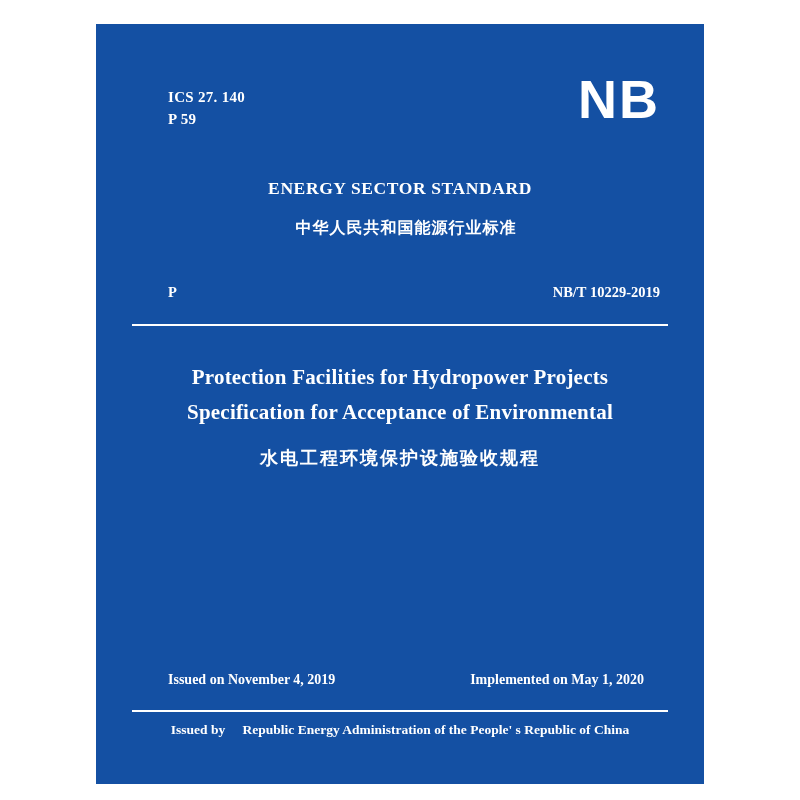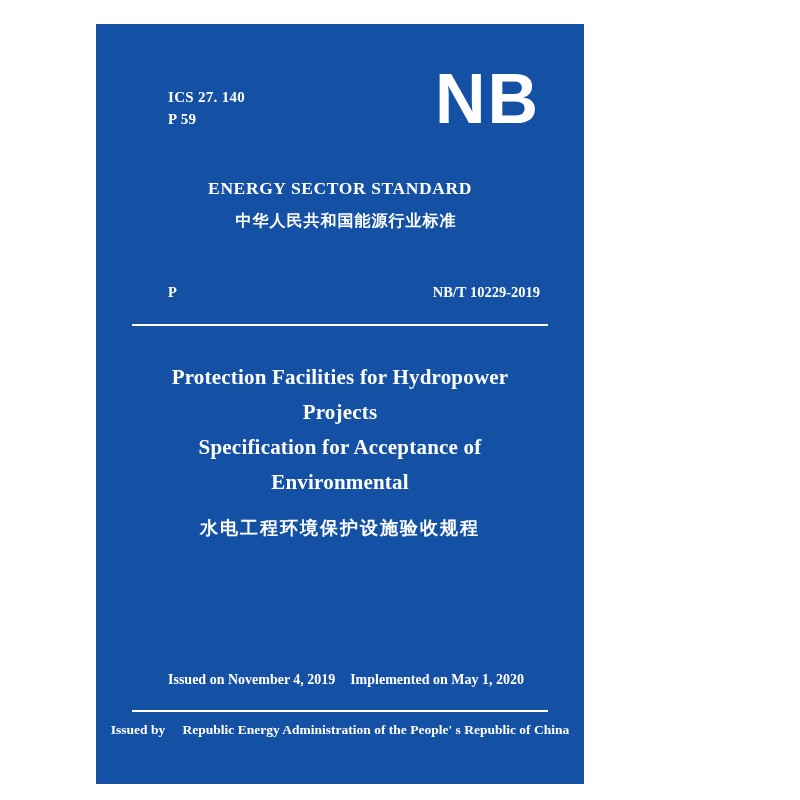--- a/index.html
+++ b/index.html
@@ -16,42 +16,42 @@
     position: relative;
     width: 800px;
     height: 800px;
     background: #ffffff;
     overflow: hidden;
   }
   .cover {
     position: absolute;
     left: 96px;
     top: 24px;
-    width: 488px;
+    width: 608px;
     height: 760px;
     background: #1450a3;
     color: #ffffff;
   }
   
   .ics-block {
     position: absolute;
     left: 72px;
     top: 62px;
     font-weight: bold;
     font-size: 15px;
     line-height: 22px;
     letter-spacing: 0.3px;
   }
   .nb-logo {
     position: absolute;
     right: 44px;
     top: 44px;
     font-family: "Liberation Sans", sans-serif;
     font-weight: bold;
-    font-size: 70px;
+    font-size: 54px;
     line-height: 62px;
     letter-spacing: 2px;
     margin-left: 29px;
   }
   .title-block {
     position: absolute;
     left: 0;
     right: 0;
     top: 152px;
     text-align: center;
@@ -61,21 +61,21 @@
     font-size: 17.5px;
     letter-spacing: 0.6px;
     line-height: 25px;
   }
   .title-cn {
     font-family: "DejaVu Sans", sans-serif;
     font-weight: bold;
     font-size: 16px;
     letter-spacing: 1px;
     line-height: 28px;
-    margin-top: 6px;
+    margin-top: 13px;
     padding-left: 12px;
   }
   .code-row {
     position: absolute;
     left: 72px;
     right: 44px;
     top: 260px;
     display: flex;
     justify-content: space-between;
     align-items: baseline;

